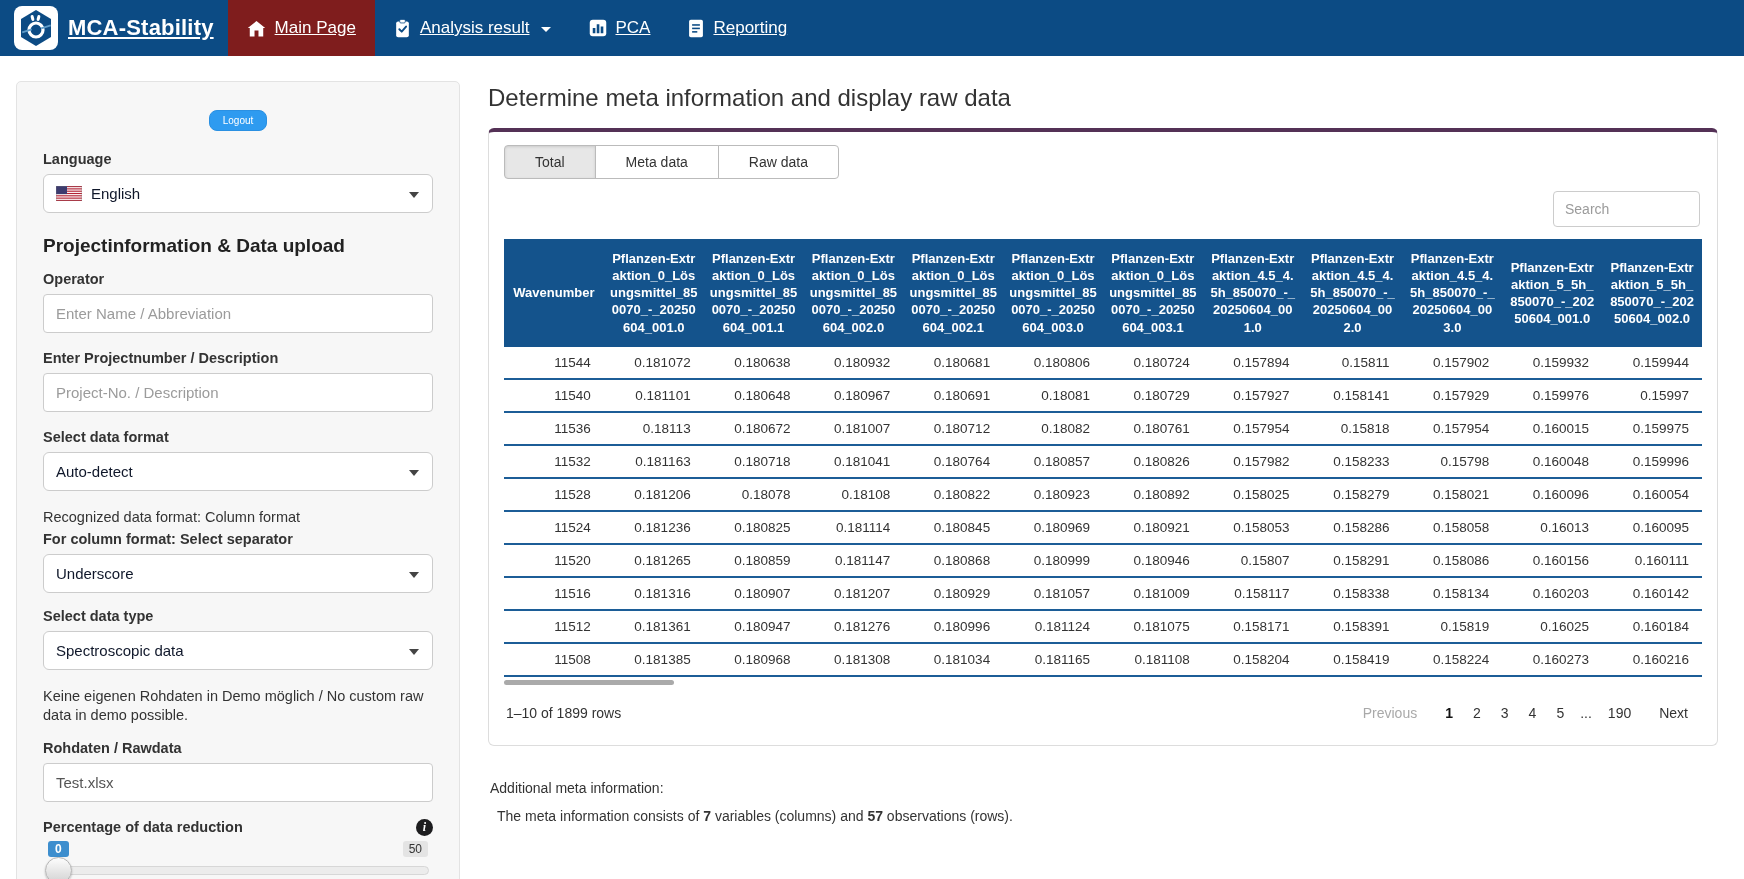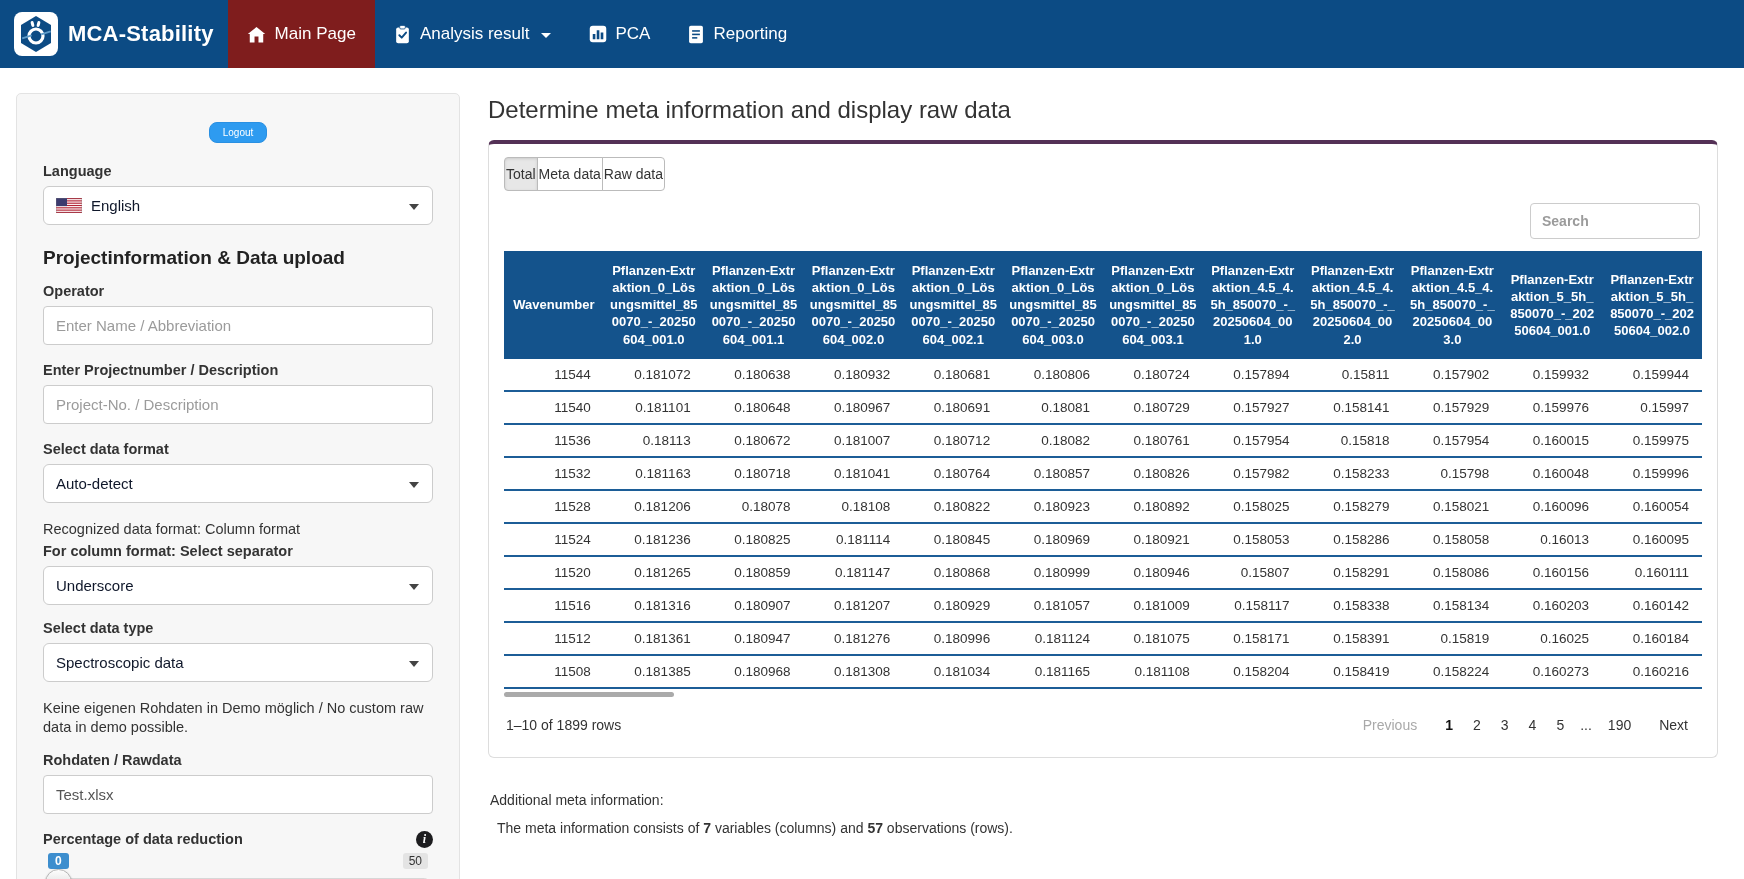--- a/index.html
+++ b/index.html
@@ -5,22 +5,23 @@
   * { margin:0; padding:0; box-sizing:border-box; }
   html,body { background:#fff; }
   body {
     width:1744px; min-height:879px;
     font-family:"Liberation Sans", sans-serif;
     color:#333;
     overflow-x:hidden;
   }
   
   .navbar {
-    height:68px; background:#0c4b84; display:flex; align-items:stretch;
+    height:56px; background:#0c4b84; display:flex; align-items:stretch;
     color:#fff;
+    text-decoration:underline;
   }
   .brand { display:flex; align-items:center; padding-left:14px; gap:10px; }
   .brand-logo { width:44px; height:44px; }
   .brand-title { font-size:22px; font-weight:bold; color:#fff; letter-spacing:.2px; padding-right:14px; }
   .nav-items { display:flex; align-items:stretch; }
   .nav-item {
     display:flex; align-items:center; gap:9px; padding:0 19px;
     font-size:17px; color:#fff; cursor:pointer; text-decoration:none;
   }
   .nav-item.active { background:#7f1d1d; }
@@ -88,29 +89,29 @@
   
   .main { flex:1; min-width:0; }
   .page-title { font-size:24px; font-weight:500; color:#333; margin:3px 0 16px; }
   .card {
     border:1px solid #ddd; border-top:4px solid #543156; border-radius:6px;
     padding:13px 15px 8px; background:#fff;
   }
   .btn-group { display:inline-flex; }
   .btn-group .tab-btn {
     background:#fff; border:1px solid #bbb; color:#333; font-size:14px; font-family:inherit;
-    padding:8px 1px; cursor:pointer; margin-left:-1px;
+    padding:8px 30px; cursor:pointer; margin-left:-1px;
   }
   .btn-group .tab-btn:first-child { border-radius:4px 0 0 4px; margin-left:0; }
   .btn-group .tab-btn:last-child { border-radius:0 4px 4px 0; }
   .btn-group .tab-btn.active { background:#e7e7e7; box-shadow:inset 0 1px 3px rgba(0,0,0,.12); }
   .search-row { display:flex; justify-content:flex-end; margin:12px 2px 12px 0; }
   .search-input {
-    width:170px; height:36px; border:1px solid #ccc; border-radius:4px;
-    padding:0 11px; font-size:14px; color:#555; font-family:inherit;font-weight:bold;
+    width:147px; height:36px; border:1px solid #ccc; border-radius:4px;
+    padding:0 11px; font-size:14px; color:#555; font-family:inherit;
   }
   .search-input::placeholder { color:#9b9b9b; }
   table.data-table { width:100%; border-collapse:collapse; table-layout:fixed; }
   table.data-table th {
     background:#14538c; color:#fff; font-size:13px; font-weight:bold; text-align:center;
     padding:11px 6px; word-break:break-all; line-height:1.32; vertical-align:middle; cursor:pointer;
   }
   table.data-table td {
     font-size:13.5px; color:#333; text-align:right; padding:8px 13px 8px 4px;
     border-bottom:2px solid #1c5d97; white-space:nowrap;

